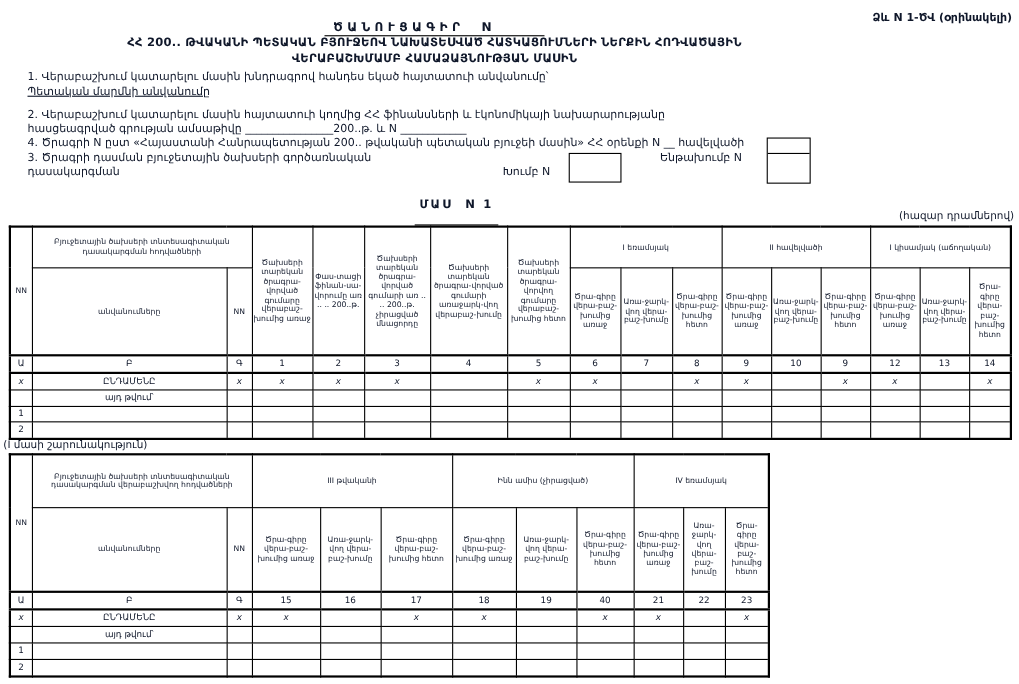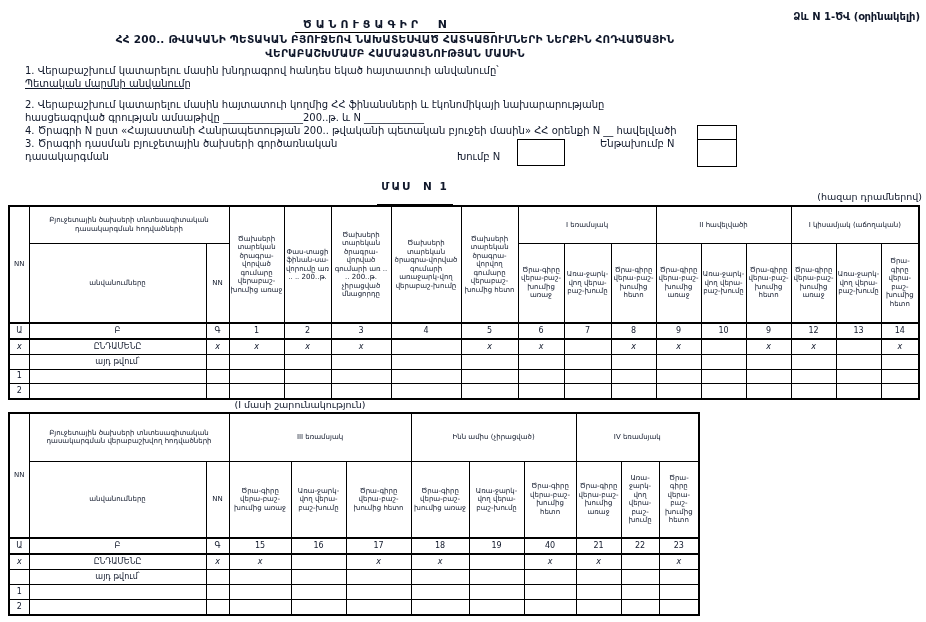--- a/index.html
+++ b/index.html
@@ -16,21 +16,21 @@
   .gap{margin-top:8px;}
   .item5{position:relative;height:13px;}
   .kh-label{position:absolute;left:432px;top:0;margin-top:13px;}
   .box1{position:absolute;left:492px;top:2px;width:46px;height:25px;border:1px solid #000;background:#fff;}
   .ekh-label{position:absolute;left:575px;top:0;}
   .box2{position:absolute;left:672px;top:-12px;width:38px;height:40px;border:1px solid #000;background:#fff;}
   .box2 .divider{position:absolute;left:0;right:0;top:13px;border-top:1px solid #000;}
   .part-title{position:absolute;top:180px;left:0;width:790px;text-align:center;font-size:10.5px;font-weight:bold;}
   .part-title .tl{border-bottom:1.5px solid #000;letter-spacing:2px;white-space:pre;padding:0 4px 12px 4px;margin-left:40px;}
   .units-note{position:absolute;top:191px;right:4px;font-size:9.5px;}
-  .cont-note{position:absolute;top:399px;left:24px;width:552px;text-align:center;font-size:9.5px;}
+  .cont-note{position:absolute;top:399px;left:3px;width:552px;text-align:left;font-size:9.5px;}
   table.grid{position:absolute;left:8px;border-collapse:collapse;table-layout:fixed;border:2px solid #000;}
   .t1{top:205px;width:910px;}
   .t2{top:412px;width:690px;}
   table.grid td{border:1px solid #000;padding:0 1px;text-align:center;vertical-align:middle;
      font-size:7px;line-height:8.5px;overflow:hidden;word-wrap:break-word;}
   tr.h1{height:37px;} tr.h2{height:80px;}
   tr.h1b{height:48px;} tr.h2b{height:77px;}
   td.htop{font-size:7.5px;line-height:9px;}
   td.grp{font-size:8px;}
   td.sub{font-size:7px;}
@@ -232,21 +232,21 @@
         <col style="width:55px">
         <col style="width:52px">
       <col style="width:45px">
         <col style="width:38px">
         <col style="width:40px">
     </colgroup>
     <tbody>
         <tr class="h1b">
       <td rowspan="2" class="vtop">NN</td>
       <td colspan="2" class="htop">Բյուջետային ծախսերի տնտեսագիտական դասակարգման վերաբաշխվող հոդվածների</td>
-      <td colspan="3" class="grp">III եռամսյակ</td>
+      <td colspan="3" class="grp">III թվականի</td>
       <td colspan="3" class="grp">Ինն ամիս (չիրացված)</td>
       <td colspan="3" class="grp">IV եռամսյակ</td>
     </tr>
     <tr class="h2b">
       <td>անվանումները</td>
       <td>NN</td>
       <td class="sub">Ծրա-գիրը վերա-բաշ-խումից առաջ</td>
       <td class="sub">Առա-ջարկ-վող վերա-բաշ-խումը</td>
       <td class="sub">Ծրա-գիրը վերա-բաշ-խումից հետո</td>
       <td class="sub">Ծրա-գիրը վերա-բաշ-խումից առաջ</td>

